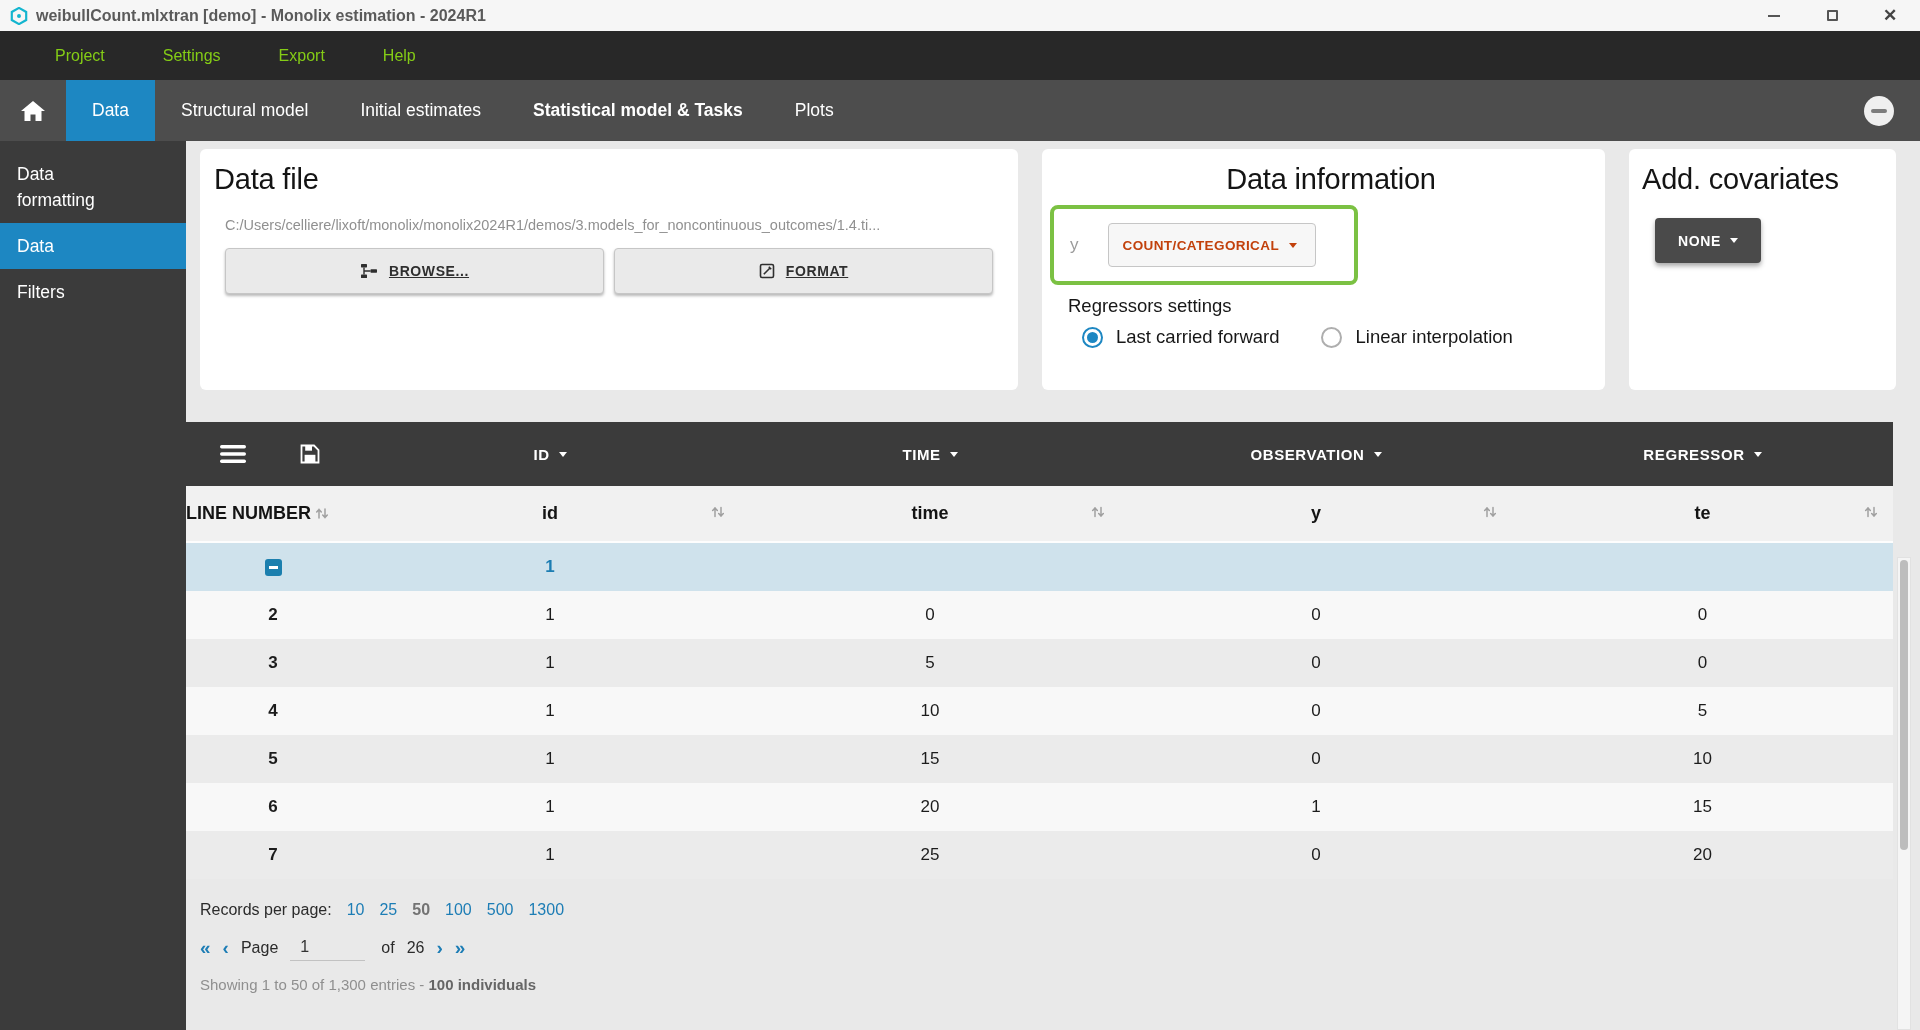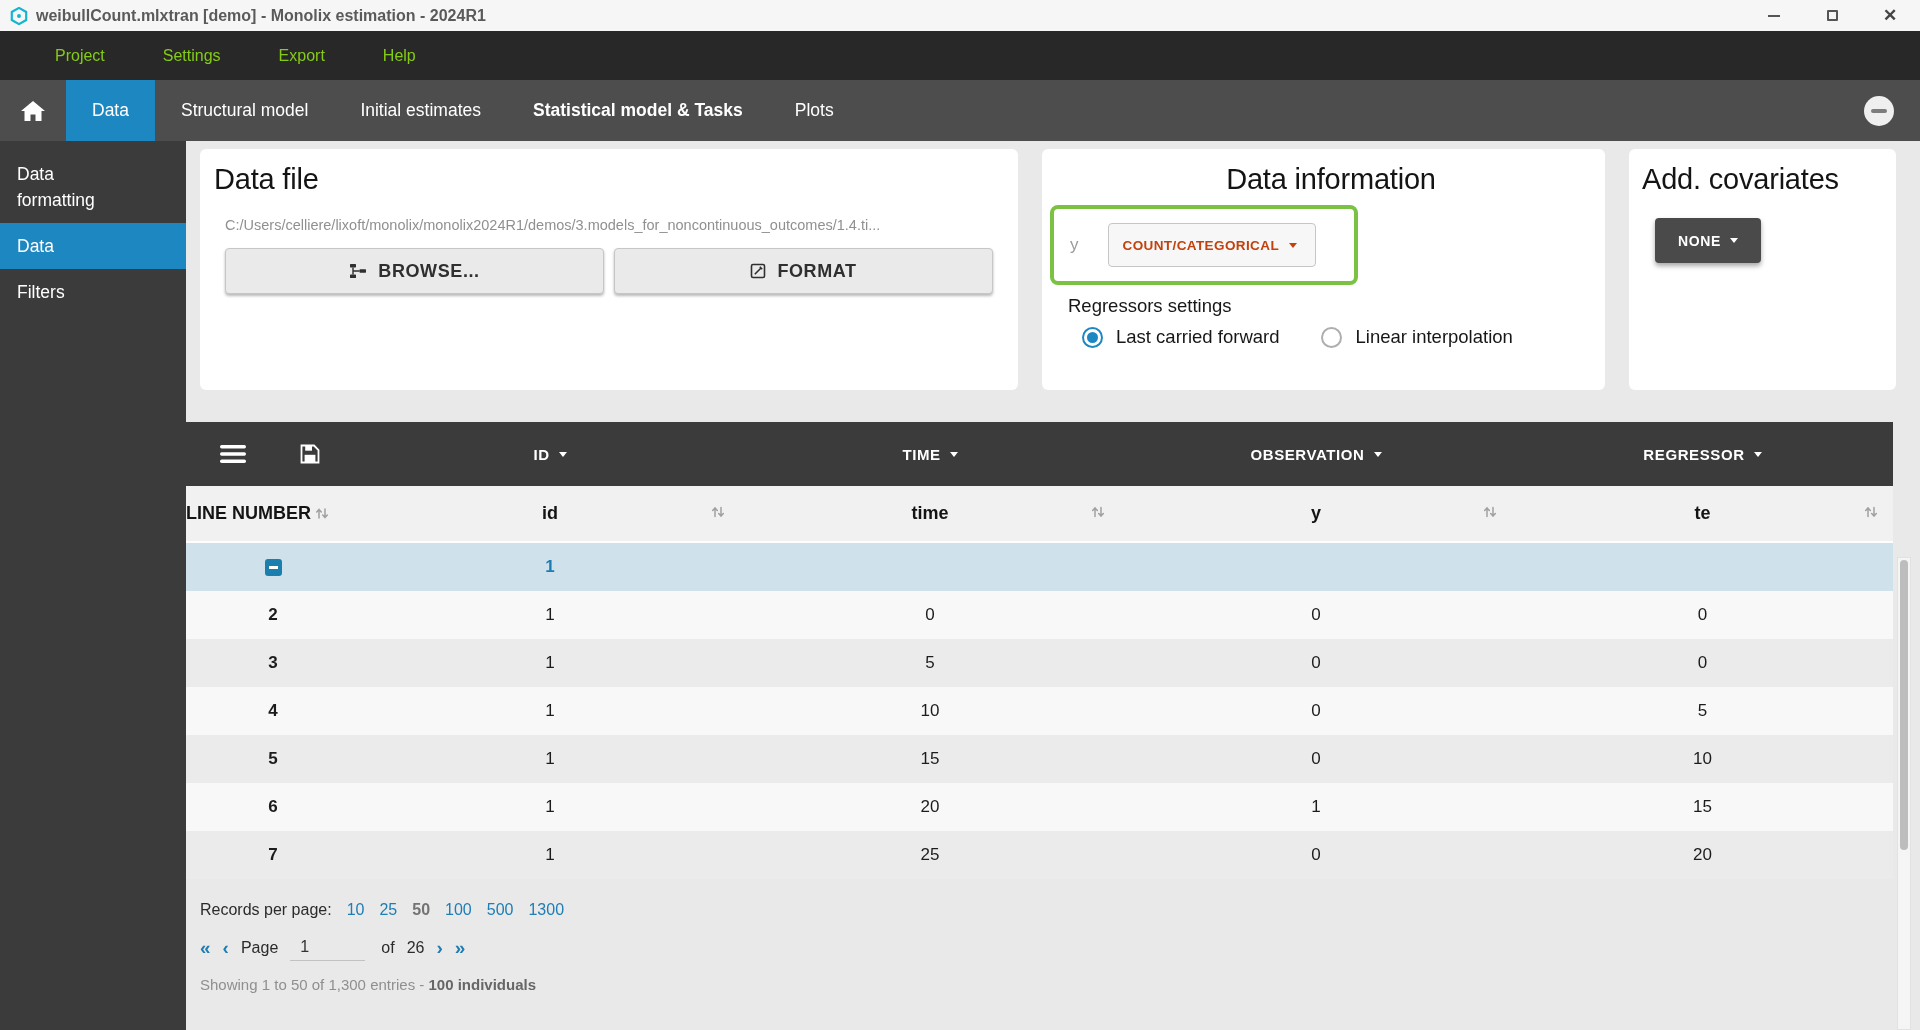--- a/index.html
+++ b/index.html
@@ -38,21 +38,21 @@
   .main { flex:1; position:relative; background:#e9e9e9; overflow:hidden; }
 
   
   .cards { display:flex; gap:24px; padding:8px 0 0 14px; }
   .card { background:#fff; border-radius:6px; height:241px; position:relative; }
   .card-title { font-size:29px; color:#141414; font-weight:400; letter-spacing:-0.2px; }
   .card.data-file { width:818px; padding:14px 25px 0 14px; }
   .card.data-file .card-title { margin-left:0; }
   .path { margin:21px 0 0 11px; font-size:14.5px; color:#909090; white-space:nowrap; overflow:hidden; }
   .btn-row { margin:15px 0 0 11px; display:flex; gap:10px; }
-  .gray-btn { flex:1; height:46px; background:#eaeaea; border:1px solid #c6c6c6; border-radius:4px; display:flex; align-items:center; justify-content:center; gap:11px; font-size:18px; font-weight:bold; color:#2f2f2f; letter-spacing:0.6px; box-shadow:0 2px 3px rgba(0,0,0,0.28); cursor:pointer; }
+  .gray-btn { flex:1; height:46px; background:#eaeaea; border:1px solid #c6c6c6; border-radius:4px; display:flex; align-items:center; justify-content:center; gap:11px; font-size:14px; font-weight:bold; color:#2f2f2f; letter-spacing:0.6px; box-shadow:0 2px 3px rgba(0,0,0,0.28); cursor:pointer;text-decoration:underline; }
 
   .card.data-info { width:563px; }
   .card.data-info .card-title { margin:14px 0 0 15px;text-align:center; }
   .green-box { margin:9px 0 0 8px; width:308px; height:80px; border:4px solid #7bc143; border-radius:8px; display:flex; align-items:center; padding:0 0 0 16px; gap:29px; background:#fff; }
   .obs-name { font-size:17px; color:#9b9b9b; }
   .obs-dropdown { height:44px; min-width:208px; background:#f7f7f7; border:1px solid #c6c6c6; border-radius:4px; display:flex; align-items:center; gap:10px; font-weight:bold; font-size:13.5px; color:#c2410c; letter-spacing:0.4px; padding:0 14px; cursor:pointer; }
   .regressors-title { margin:10px 0 0 26px; font-size:18.5px; color:#171717; }
   .radio-row { margin:9px 0 0 40px; display:flex; align-items:center; gap:42px; }
   .radio-opt { display:flex; align-items:center; gap:13px; font-size:18.5px; color:#171717; cursor:pointer; }
   .radio { width:21px; height:21px; border-radius:50%; background:#fff; position:relative; flex:0 0 21px; }

